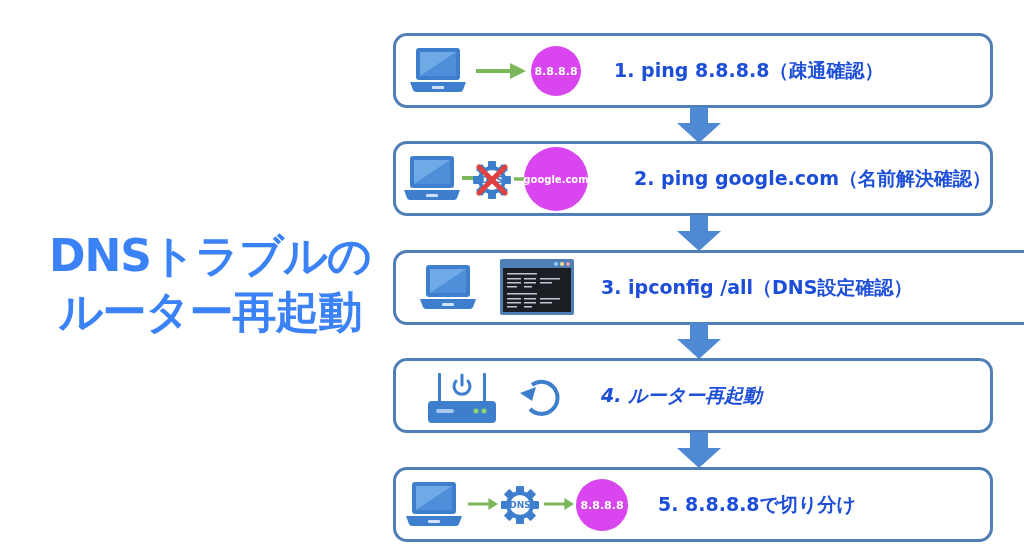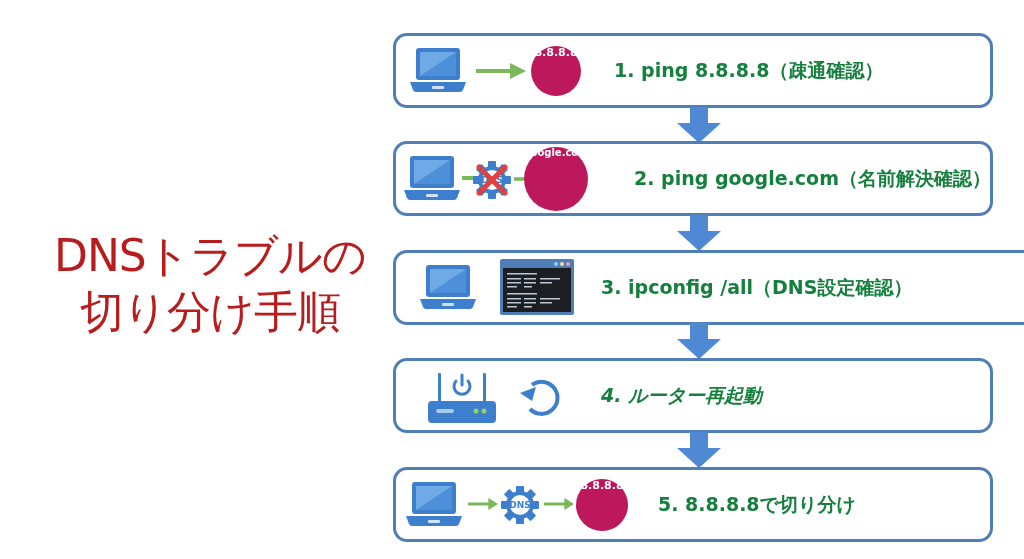--- a/index.html
+++ b/index.html
@@ -3,37 +3,37 @@
 <meta charset="utf-8">
 <style>
   html, body { margin: 0; padding: 0; }
   body {
     width: 1024px; height: 559px; position: relative; overflow: hidden;
     background: #ffffff;
     font-family: "DejaVu Sans", "Liberation Sans", sans-serif;
   }
   .title {
     position: absolute; left: 40px; top: 228px; width: 340px;
-    text-align: center; font-weight: normal; font-size: 44px; line-height: 56px;
-    color: #b91c1c; letter-spacing: -1px;
+    text-align: center; font-weight: bold; font-size: 44px; line-height: 56px;
+    color: #3b82f6; letter-spacing: -1px;
   }
   .step {
     position: absolute; left: 393px; width: 594px; height: 69px;
     border: 3px solid #4f7fb6; border-radius: 14px; background: #ffffff;
     box-sizing: content-box;
   }
   .step-label {
     position: absolute; top: 0; height: 69px; line-height: 69px;
-    font-weight: bold; font-size: 19px; color: #15803d; white-space: nowrap;
+    font-weight: bold; font-size: 19px; color: #1d4ed8; white-space: nowrap;
   }
   .icon { position: absolute; }
   .down-arrow { position: absolute; left: 677px; width: 44px; height: 36px; }
   .circle {
-    position: absolute; border-radius: 50%; background: #be185d;
-    color: #fff; font-weight: bold; display: flex; justify-content: center;
+    position: absolute; border-radius: 50%; background: #d946ef;
+    color: #fff; font-weight: bold; display: flex; align-items: center; justify-content: center;
     font-family: "DejaVu Sans", sans-serif;
   }
 </style>
 </head>
 <body>
 
 <svg width="0" height="0" style="position:absolute">
   <defs>
     <symbol id="laptop" viewBox="0 0 60 50">
       <rect x="8" y="2" width="44" height="32" rx="3" fill="#3d7fcc"></rect>
@@ -58,21 +58,21 @@
         <rect x="1" y="16" width="8" height="8" rx="1" transform="rotate(45 20 20)"></rect>
         <rect x="31" y="16" width="8" height="8" rx="1" transform="rotate(45 20 20)"></rect>
       </g>
       <circle cx="20" cy="20" r="10" fill="#ffffff"></circle>
     </symbol>
   </defs>
 </svg>
 
 <div class="title">
   <div>DNSトラブルの</div>
-  <div>切り分け手順</div>
+  <div>ルーター再起動</div>
 </div>
 
 <div class="step" style="top:33px;">
   <svg class="icon" style="left:12px;top:10px;" width="60" height="50">
       <use href="#laptop"></use>
     </svg>
   <svg class="icon" style="left:80px;top:27px;" width="50" height="16">
       <use href="#arrow-green"></use>
     </svg>
   <div class="circle" style="left:135px;top:10px;width:50px;height:50px;font-size:11px;">

